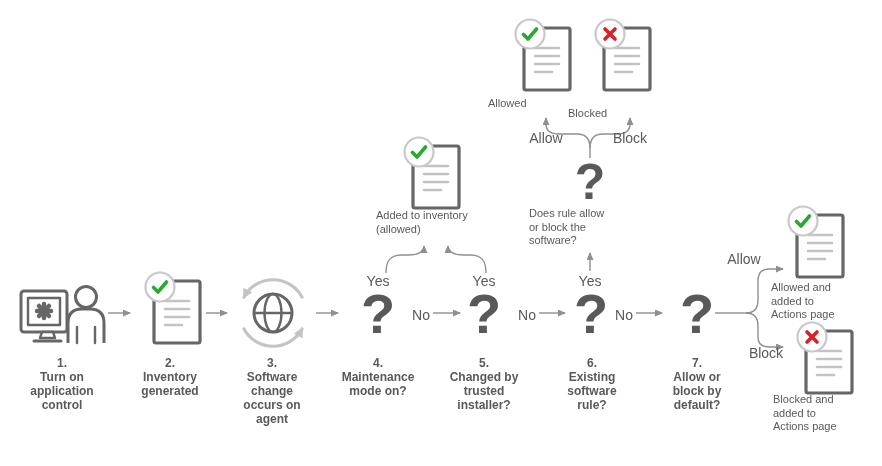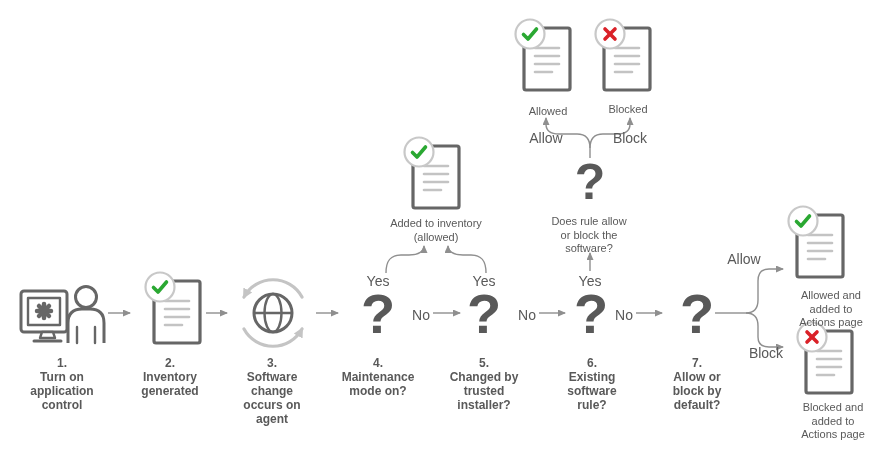--- a/index.html
+++ b/index.html
@@ -4,22 +4,22 @@
 <style>
   :root{
     --text:#595959; --icon_stroke:#666666; --light_stroke:#c8c8c8;
     --doc_line:#c3c3c3; --connector:#8f8f8f; --sync_arrow:#c4c4c4;
     --green:#2aa832; --red:#da2128; --background:#ffffff;
   }
   html,body{margin:0;padding:0;background:var(--background);}
   .stage{position:relative;width:882px;height:466px;overflow:hidden;
          font-family:"Liberation Sans",sans-serif;color:var(--text);background:var(--background);}
   .stage svg{position:absolute;left:0;top:0;}
-  .lbl{position:absolute;transform:translateX(-50%);text-align:center;white-space:pre-line;
-       font-size:11px;line-height:13.5px;color:var(--text);width:120px;margin-top:8px;}
+  .lbl{position:absolute;transform:translateX(-50%);white-space:pre-line;
+       font-size:11px;line-height:13.5px;color:var(--text);width:120px;}
   .step{position:absolute;transform:translateX(-50%);text-align:center;white-space:pre-line;
         font-size:12px;line-height:14px;font-weight:bold;color:var(--text);width:110px;}
   .branch{position:absolute;transform:translate(-50%,-50%);font-size:14px;color:var(--text);white-space:nowrap;}
   .q{position:absolute;transform:translate(-50%,-50%);font-weight:bold;color:var(--text);
      font-size:56px;line-height:1;}
   .q.small{font-size:50px;}
   
   .dk{stroke:var(--icon_stroke);fill:none;stroke-width:3;stroke-linecap:round;stroke-linejoin:round;}
   .dkf{stroke:var(--icon_stroke);fill:#fff;stroke-width:3;stroke-linejoin:round;}
   .thin{stroke-width:2.4;}
@@ -190,21 +190,21 @@
 Allow or
 block by
 default?</div>
 
   <div class="lbl" style="left:436px;top:209px">Added to inventory
 (allowed)</div>
   <div class="lbl" style="left:589px;top:207px">Does rule allow
 or block the
 software?</div>
   <div class="lbl" style="left:548px;top:97px">Allowed</div>
-  <div class="lbl" style="left:628px;top:95px">Blocked</div>
+  <div class="lbl" style="left:628px;top:107px">Blocked</div>
   <div class="lbl" style="left:831px;top:281px">Allowed and
 added to
 Actions page</div>
   <div class="lbl" style="left:833px;top:393px">Blocked and
 added to
 Actions page</div>
 
   <div class="branch" style="left:378px;top:281px">Yes</div>
   <div class="branch" style="left:484px;top:281px">Yes</div>
   <div class="branch" style="left:590px;top:281px">Yes</div>

